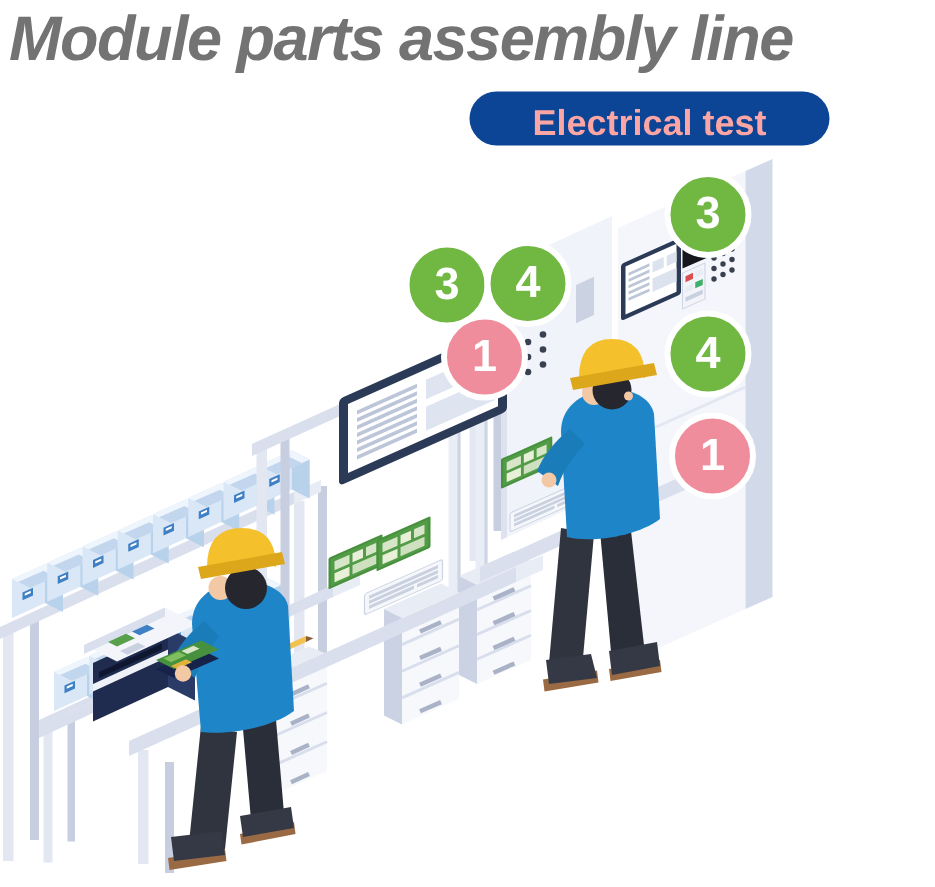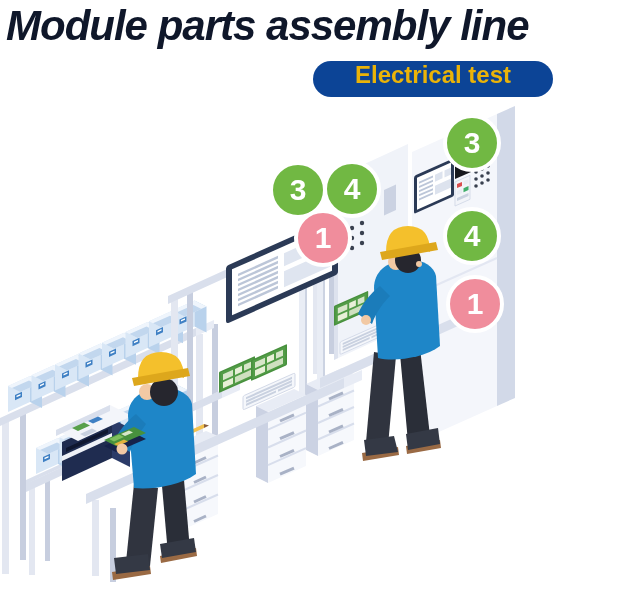--- a/index.html
+++ b/index.html
@@ -1,23 +1,23 @@
 <!DOCTYPE html>
 <html><head>
 <meta charset="utf-8">
 <style>
   html,body{margin:0;padding:0;background:#ffffff;}
   .canvas{position:relative;width:623px;height:591px;background:#ffffff;overflow:hidden;
           font-family:"Liberation Sans",sans-serif;}
   .title{position:absolute;left:6px;top:2px;width:617px;
          font-size:42px;font-weight:bold;font-style:italic;letter-spacing:-1px;
-         color:#0f172a;white-space:nowrap;}
+         color:#737373;white-space:nowrap;}
   .stage-pill{position:absolute;left:313px;top:61px;width:240px;height:36px;
-              background:#0c4496;border-radius:18px;display:flex;align-items:flex-start;justify-content:center;
-              color:#eab308;font-size:24px;font-weight:bold;}
+              background:#0c4496;border-radius:18px;display:flex;align-items:flex-end;justify-content:center;
+              color:#fca5a5;font-size:24px;font-weight:bold;}
   .scene{position:absolute;left:0;top:0;}
   .badge{position:absolute;width:50px;height:50px;border-radius:50%;border:4px solid #ffffff;
          display:flex;align-items:center;justify-content:center;
          color:#ffffff;font-size:30px;font-weight:bold;line-height:1;}
   .badge.green{background:#71b843;}
   .badge.pink{background:#f08d9c;}
   .b-c3{left:269px;top:161px;} .b-c4{left:323px;top:160px;} .b-c1{left:294px;top:209px;}
   .b-r3{left:443px;top:114px;} .b-r4{left:443px;top:207px;} .b-r1{left:446px;top:275px;}
 </style>
 </head>

